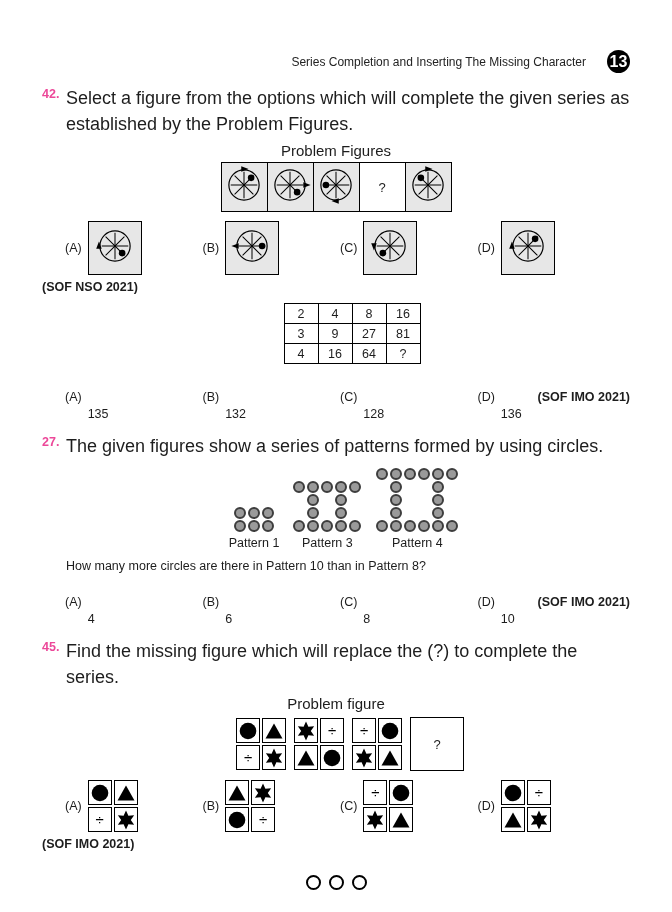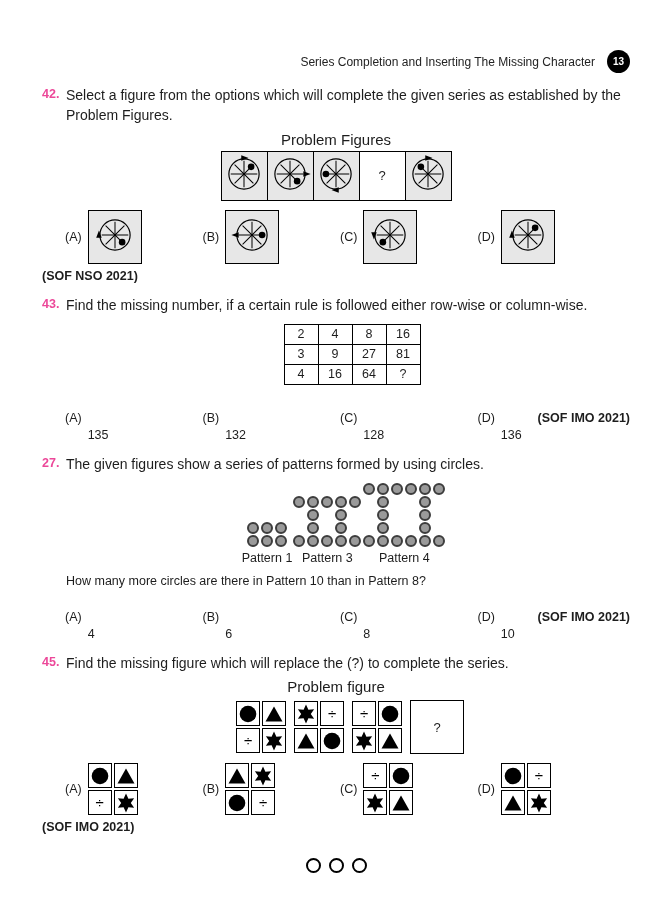--- a/index.html
+++ b/index.html
@@ -1,27 +1,27 @@
 <!DOCTYPE html>
 <html><head>
 <meta charset="utf-8">
 <style>
   html,body{margin:0;padding:0;background:#fff;}
   .page{width:672px;height:912px;background:#fff;position:relative;overflow:hidden;
         font-family:"Liberation Sans",sans-serif;color:#1d1d1d;}
   .content{padding:50px 42px 0 42px;}
   
-  .header{display:flex;justify-content:flex-end;align-items:center;gap:12px;margin-bottom:10px;}
+  .header{display:flex;justify-content:flex-end;align-items:center;gap:21px;margin-bottom:10px;}
   .header-title{font-size:12px;color:#232323;}
   .page-badge{width:23px;height:23px;border-radius:50%;background:#000;color:#fff;
-              font-size:10px;font-weight:bold;display:flex;align-items:center;justify-content:center;}
+              font-size:16px;font-weight:bold;display:flex;align-items:center;justify-content:center;}
   
   .question{display:flex;margin-top:12px;}
   .qnum{color:#ec4899;font-weight:bold;font-size:12.5px;width:24px;flex:none;line-height:1.45;}
-  .qtext{font-size:14px;line-height:1.45;}
+  .qtext{font-size:18px;line-height:1.45;}
   .fig-title{text-align:center;font-size:15px;margin:5px 0 3px 0;}
   
   .strip{display:flex;justify-content:center;}
   .strip-cell{width:45px;height:48px;background:#e7e7e7;border:1px solid #000;
               display:flex;align-items:center;justify-content:center;}
   .strip-cell + .strip-cell{margin-left:-1px;}
   .strip-cell.white{background:#fff;}
   .qmark{font-size:13px;color:#222;}
   
   .opt-row{display:flex;margin-top:9px;padding-left:23px;position:relative;align-items:center;}
@@ -31,21 +31,21 @@
   .opt-fig{width:52px;height:52px;background:#e7e7e7;border:1px solid #000;
            display:flex;align-items:center;justify-content:center;}
   .source-line{text-align:left;font-weight:bold;font-size:12.5px;margin-top:5px;}
   .source-inline{position:absolute;right:0;top:50%;transform:translateY(-50%);
                  font-weight:bold;font-size:12.5px;}
   
   .num-table{border-collapse:collapse;margin:9px auto 0 auto;transform:translateX(16px);}
   .num-table td{border:1.7px solid #000;min-width:27px;height:19px;text-align:center;
                 font-size:12.5px;padding:0 3px;}
   
-  .patterns{display:flex;align-items:flex-end;justify-content:center;
+  .patterns{display:flex;align-items:flex-end;justify-content:center;gap:13px;
             margin-top:8px;transform:translateX(8px);}
   .pattern{display:flex;flex-direction:column;align-items:center;}
   .p-row{display:flex;}
   .p-dot{width:8px;height:8px;border-radius:50%;background:#9a9a9a;
          border:2px solid #3d3d3d;margin:0.5px 1px;}
   .p-dot.empty{visibility:hidden;}
   .p-label{font-size:12.5px;margin-top:4px;white-space:nowrap;}
   .q44-line{margin-top:9px;font-size:12.5px;padding-left:24px;}
   
   .shape-strip{display:flex;justify-content:center;gap:8px;align-items:center;
@@ -193,24 +193,20 @@
                   <line x1="34.25" y1="34.25" x2="13.75" y2="13.75"></line>
                 </g>
                 <circle cx="31.78" cy="16.22" r="3.6" fill="#000"></circle>
                 <polygon fill="#000" points="6.50,19.00 3.50,27.00 9.50,27.00"></polygon>
               </svg></span>
           </span>
       </div>
     </div>
     <div class="source-line">(SOF NSO 2021)</div>
 
-    <div class="question">
-      <span class="qnum">43.</span>
-      <span class="qtext">Find the missing number, if a certain rule is followed either row-wise or column-wise.</span>
-    </div>
     <table class="num-table">
         <tbody>
           <tr>
             <td>2</td>
             <td>4</td>
             <td>8</td>
             <td>16</td>
           </tr>
           <tr>
             <td>3</td>

